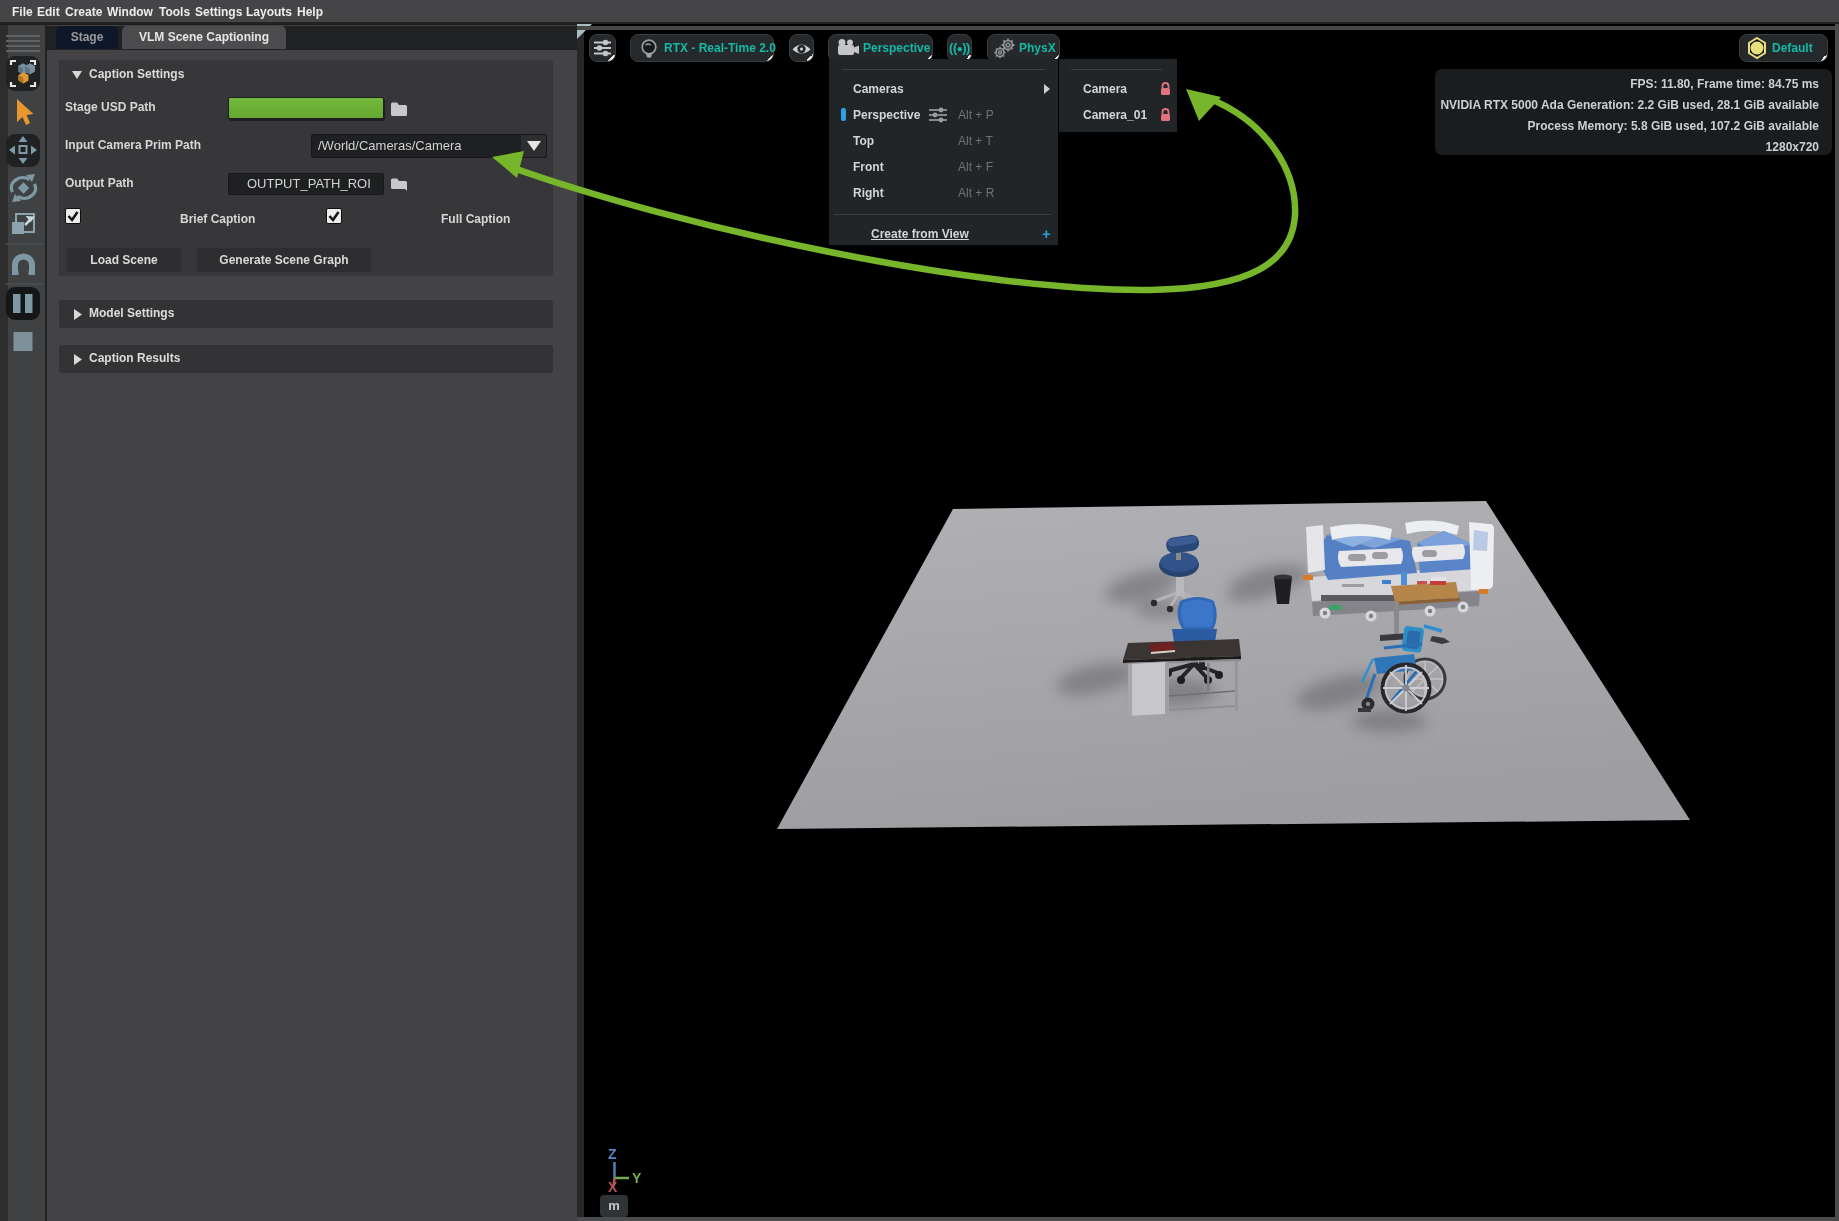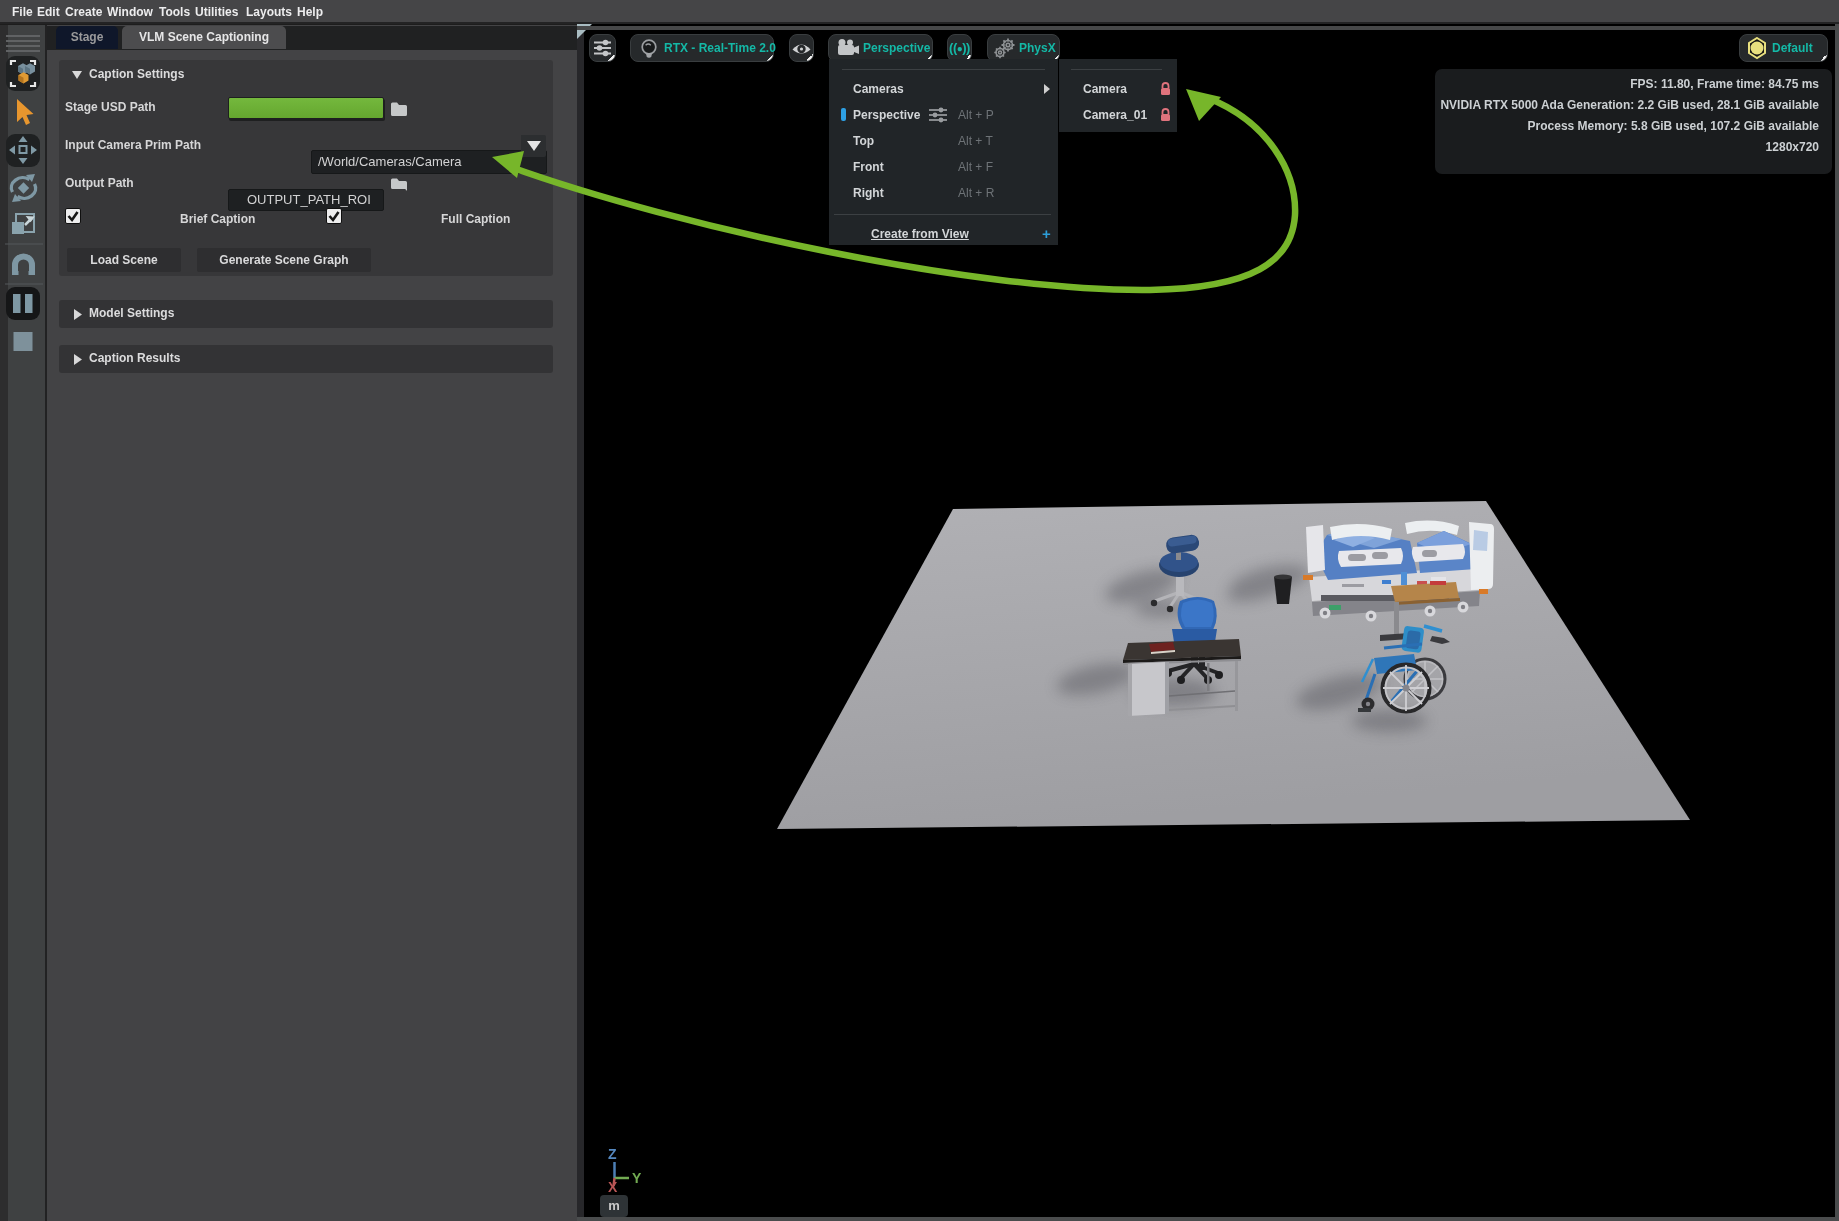--- a/index.html
+++ b/index.html
@@ -22,61 +22,61 @@
   #panel { position:absolute; left:47px; top:25px; width:530px; height:1196px; background:#434345; }
   #tabstrip { position:absolute; left:0; top:1px; width:530px; height:24px; background:#202122; }
   .tab { position:absolute; top:1px; height:23px; font-size:12px; font-weight:700;
     line-height:23px; text-align:center; border-radius:5px 5px 0 0; }
   #tab-stage { left:9px; width:62px; background:#0f172a; color:#9a9a9b; }
   #tab-vlm { left:75px; width:164px; background:#4c4c4e; color:#e6e6e7; }
   .group { position:absolute; left:12px; width:494px; background:#373739; border-radius:3px; }
   .hdrtxt { position:absolute; font-size:12px; font-weight:700; color:#dcdcdd; }
   .lbl { position:absolute; font-size:12px; font-weight:700; color:#d6d6d7; }
   .field { position:absolute; background:#1e2022; border:1px solid #161819; border-radius:2px;
-    color:#d2d2d3; font-size:13px; font-weight:400; white-space:nowrap;margin-top:16px; }
+    color:#d2d2d3; font-size:13px; font-weight:400; white-space:nowrap; }
   .btn { position:absolute; background:#2e2e30; border-radius:2px; color:#dadadb;
     font-size:12px; font-weight:700; text-align:center; }
   .cbx { position:absolute; width:16px; height:16px; background:#ededee; border:1px solid #101010; border-radius:2px; }
   .bar { position:absolute; left:12px; width:494px; height:28px; background:#333335; border-radius:3px; }
 
   
   #vgap { position:absolute; left:577px; top:24px; width:7px; height:1193px; background:#27272a; }
   #viewport { position:absolute; left:584px; top:24px; width:1251px; height:1193px; background:#000; }
   #vtopstrip { position:absolute; left:577px; top:26px; width:1258px; height:4px; background:#474849; }
   #redge { position:absolute; left:1835px; top:24px; width:4px; height:1197px; background:#4a4c4d; }
   #bedge { position:absolute; left:577px; top:1217px; width:1262px; height:4px; background:#4a4c4d; }
 
   .vbtn { position:absolute; background:#26292b; border:1px solid #393d3f; border-radius:8px;
     height:28px; top:10px; color:#14b8a6; font-size:12px; font-weight:700; line-height:26px;
     white-space:nowrap; }
   .vbtn .notch { position:absolute; right:0; bottom:0; width:7px; height:7px;
     background:linear-gradient(315deg, #f0f0f0 50%, transparent 50%); border-bottom-right-radius:7px; }
 
-  #stats { position:absolute; left:851px; top:45px; width:397px; height:105px;
+  #stats { position:absolute; left:851px; top:45px; width:397px; height:86px;
     background:rgba(28,30,32,0.93); border-radius:7px; color:#ccd0d3;
     font-size:12px; font-weight:700; line-height:21px; text-align:right;
     padding:5px 13px 0 0; white-space:nowrap; }
 
   .menu { position:absolute; background:#212528; color:#d3d6d8; font-size:12px; font-weight:700; }
   .mrow { position:absolute; left:0; width:100%; height:26px; line-height:26px; }
   .mshort { position:absolute; color:#6e7377; font-weight:400; }
   .msep { position:absolute; height:1px; background:#3c4043; }
   #mbox { position:absolute; left:16px; top:1171px; width:28px; height:22px; background:#2e3336;
     border-radius:4px; color:#c9c9c9; font-size:13px; font-weight:600; text-align:center; line-height:22px; }
 </style>
 </head>
 <body>
 
 <div id="menubar">
   <span style="left:12px">File</span>
   <span style="left:37px">Edit</span>
   <span style="left:65px">Create</span>
   <span style="left:107px">Window</span>
   <span style="left:159px">Tools</span>
-  <span style="left:195px">Utilities</span>
+  <span style="left:195px">Settings</span>
   <span style="left:246px">Layouts</span>
   <span style="left:297px">Help</span>
 </div>
 <div id="toolbar">
   <div class="ledge"></div>
     <div class="redge"></div>
   <svg width="47" height="1196" style="position:absolute;left:0;top:0">
 
     <g stroke="#606264" stroke-width="2">
       <line x1="6" y1="11" x2="40" y2="11"></line>

